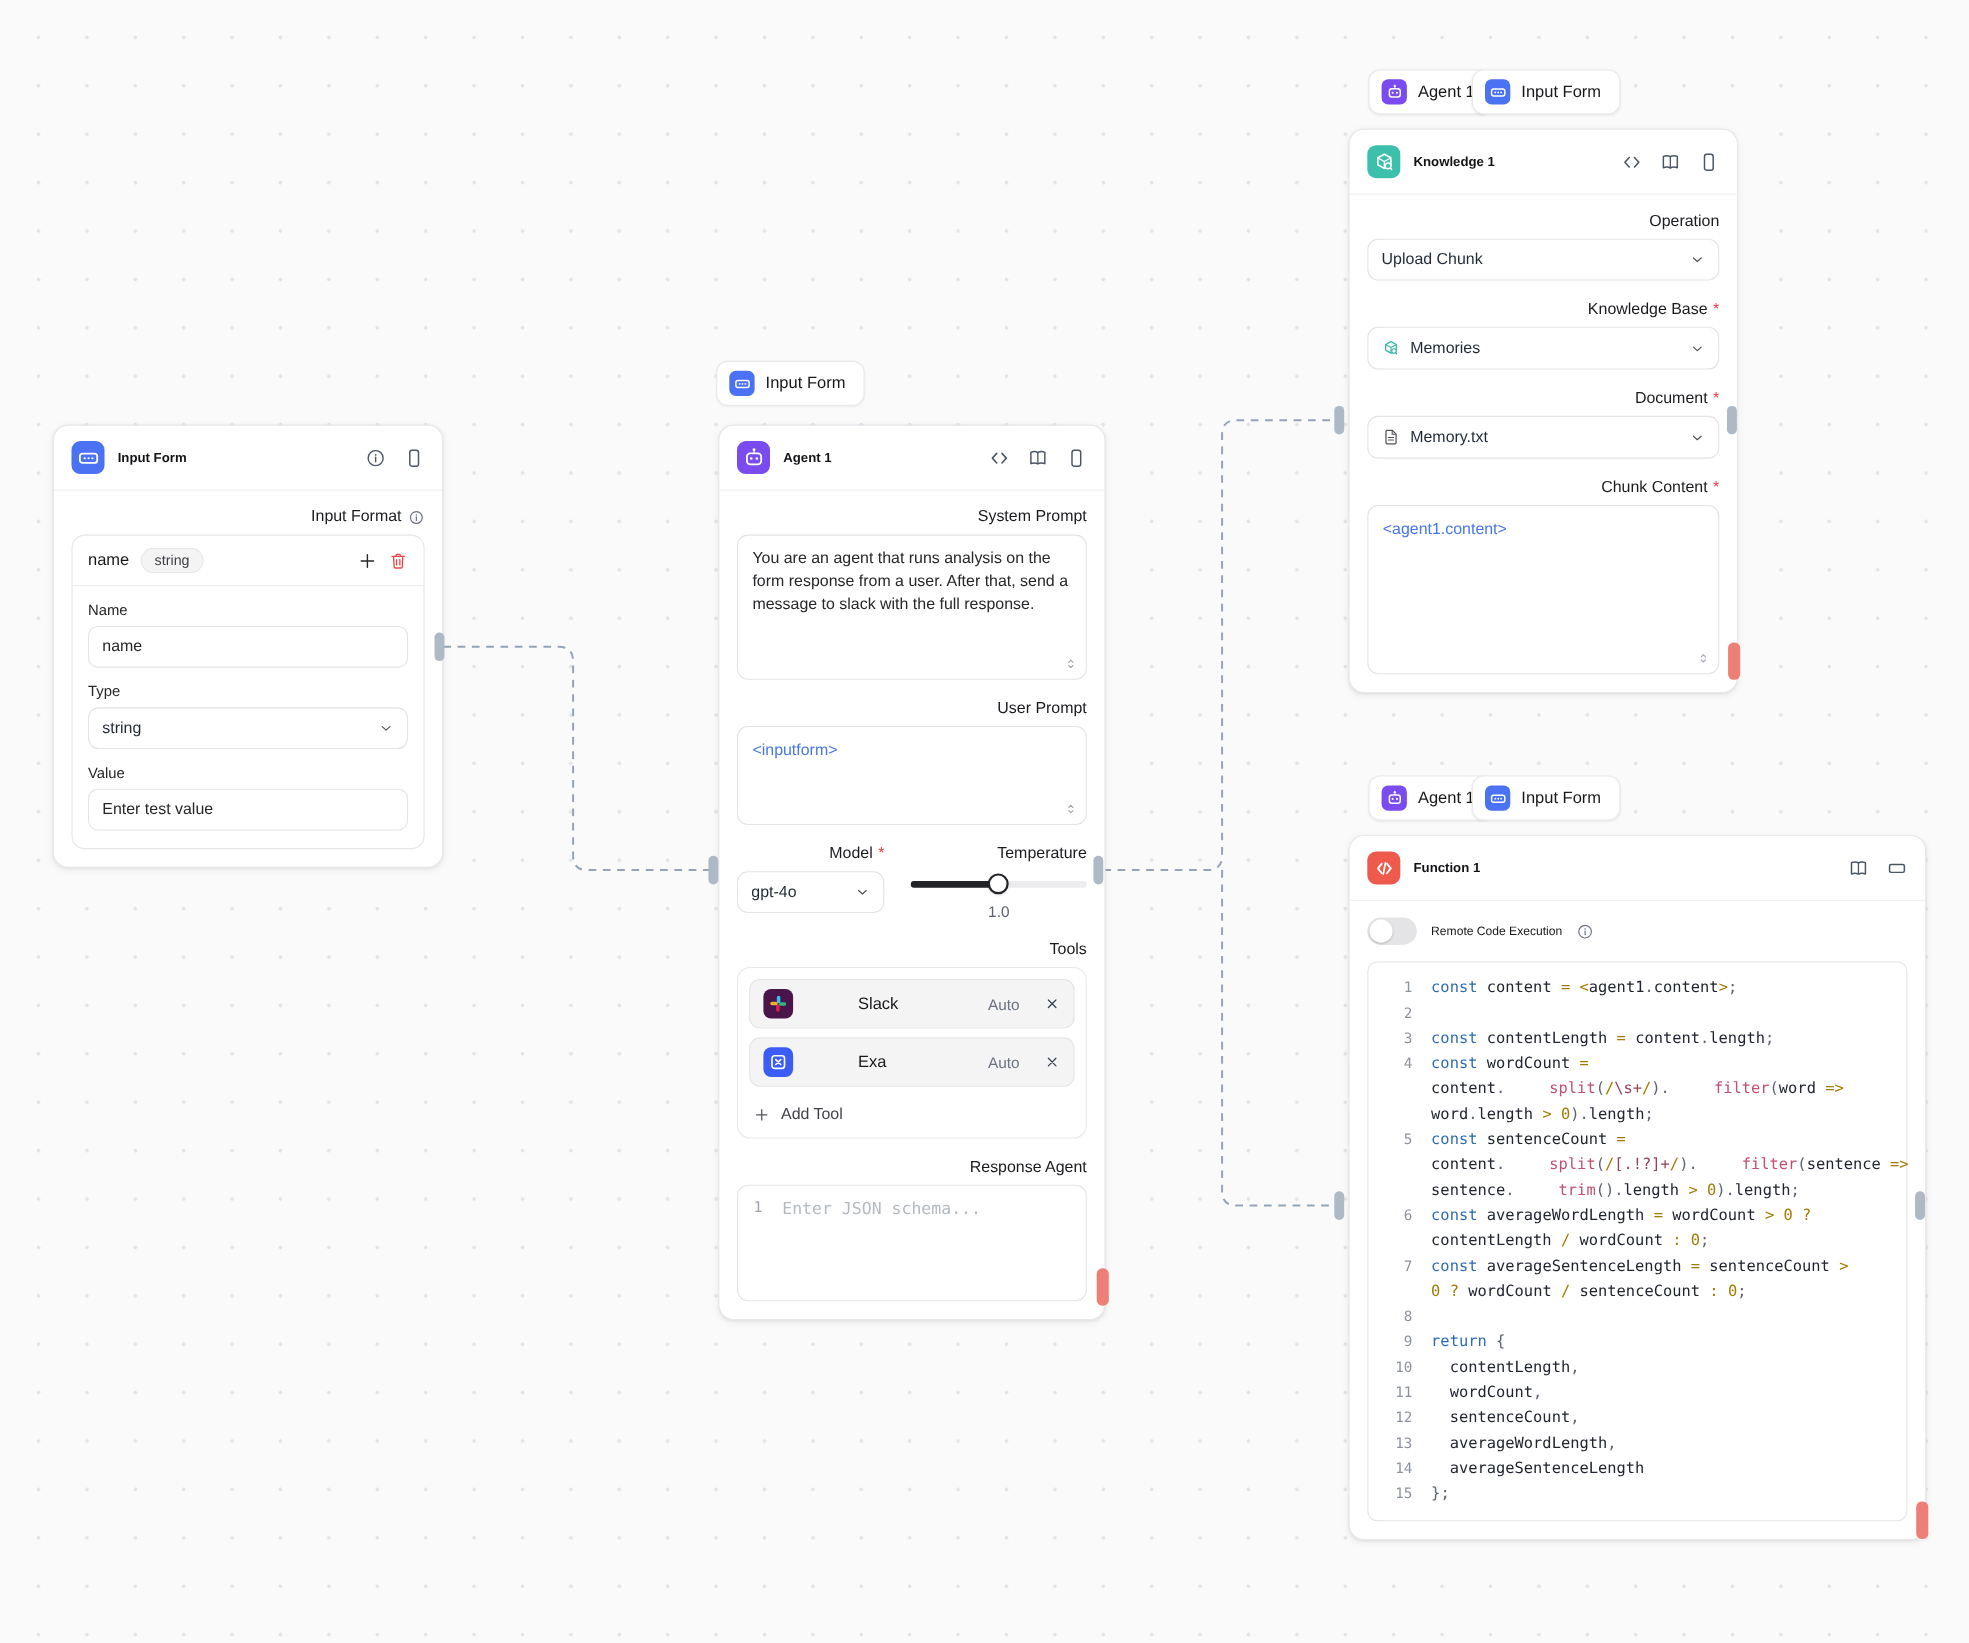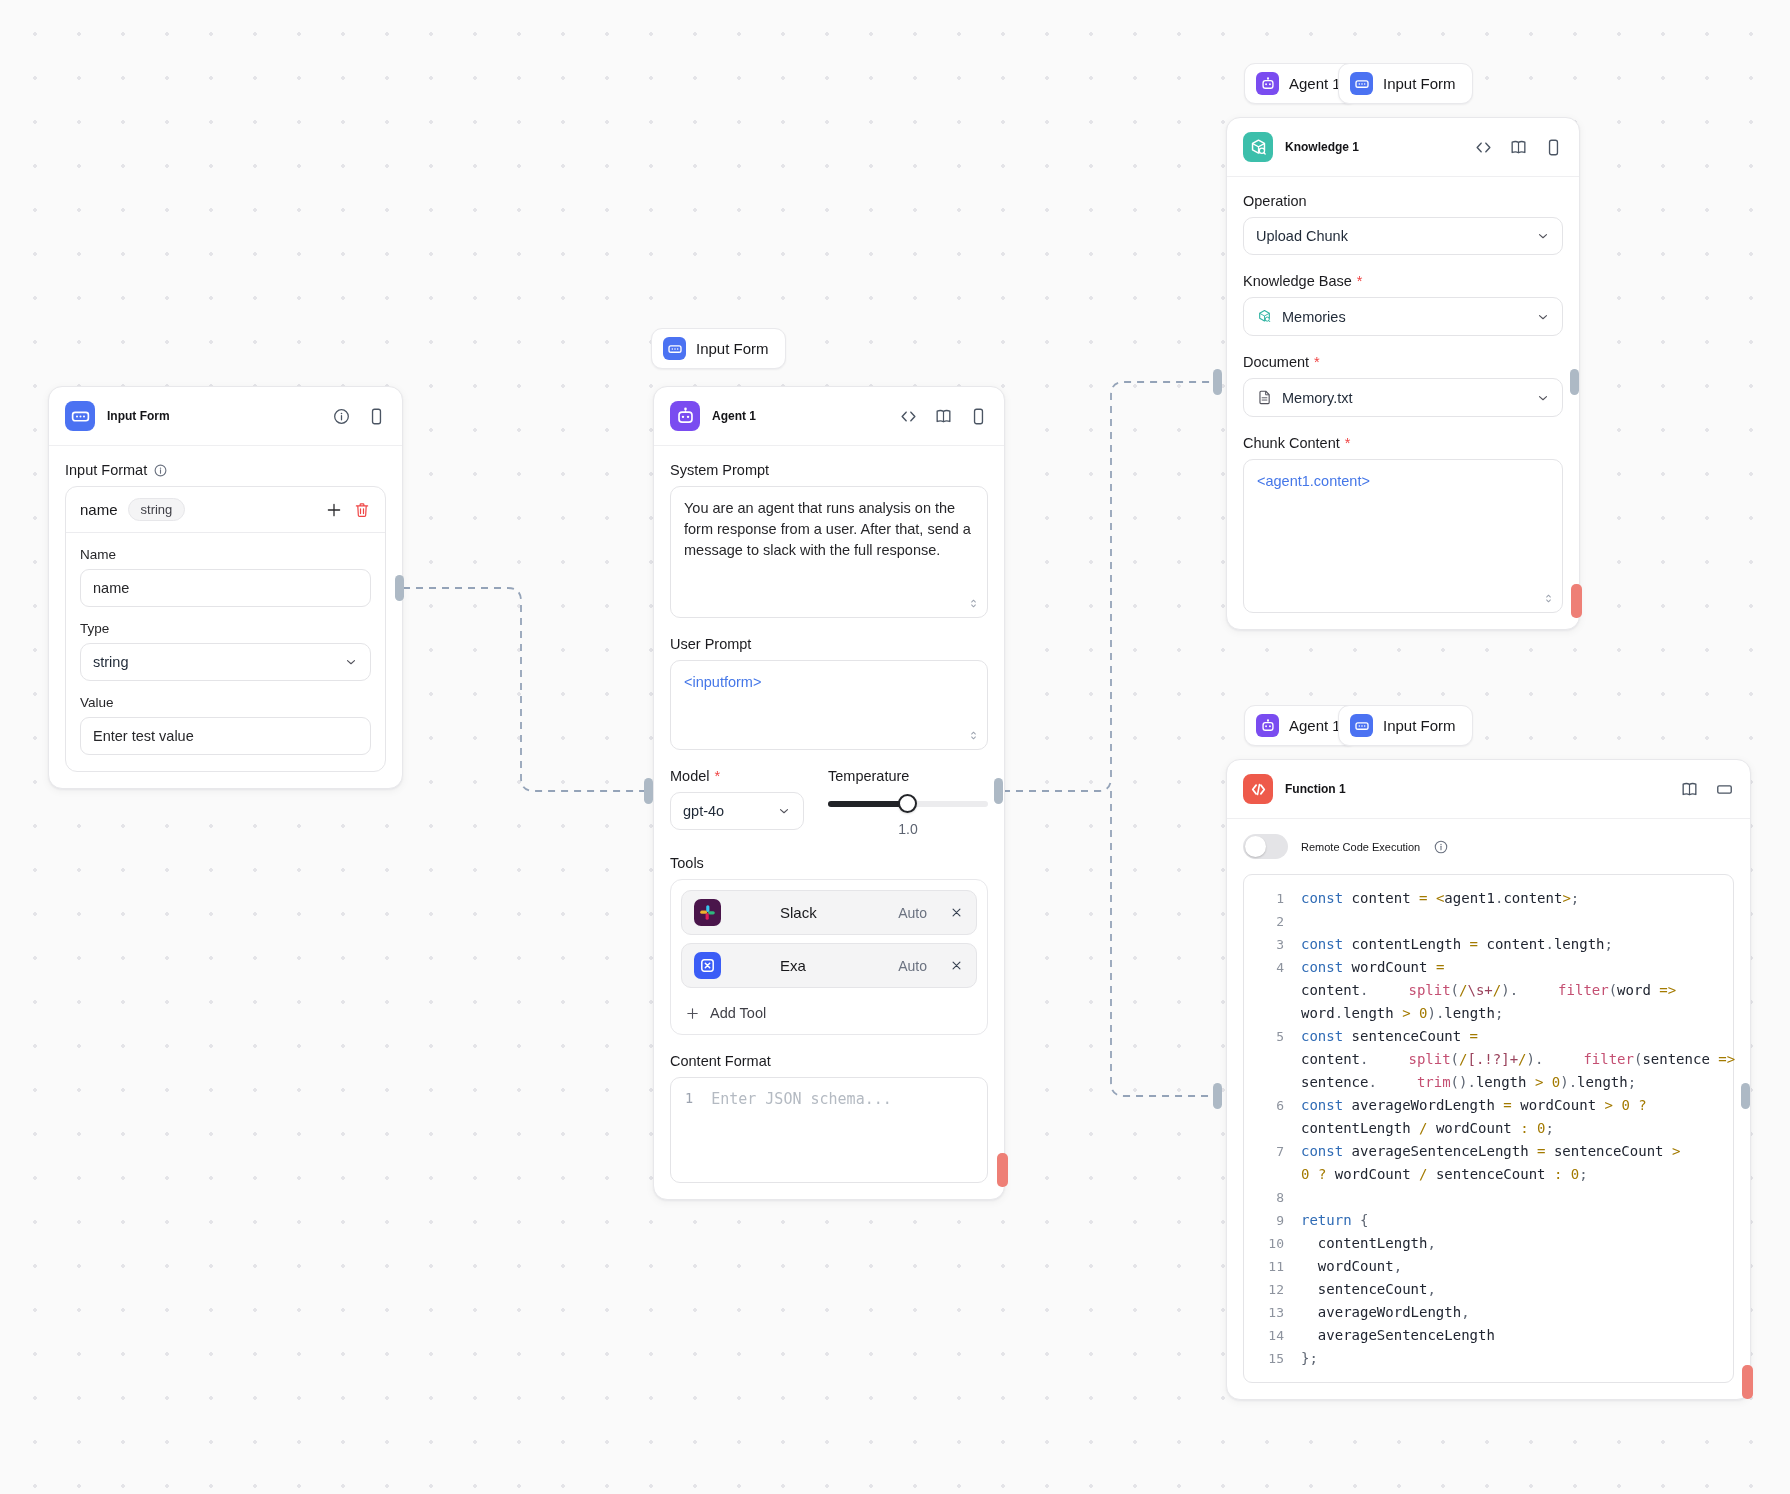--- a/index.html
+++ b/index.html
@@ -11,21 +11,21 @@
     box-shadow:0 1px 2px rgba(16,24,40,.05),0 2px 8px rgba(16,24,40,.05);z-index:2;}
   .nhead{display:flex;align-items:center;gap:12px;padding:14px 16px;border-bottom:1px solid #efeff1;}
   .nicon{width:30px;height:30px;border-radius:8px;display:grid;place-items:center;flex:none;}
   .nicon svg{width:21px;height:21px;display:block;}
   .ntitle{flex:1;font-size:12px;font-weight:600;color:#141417;white-space:nowrap;}
   .hbtns{display:flex;align-items:center;gap:16px;color:#4b5563;}
   .hbtns svg{width:19px;height:19px;display:block;}
   .nbody{padding:16px;}
   .sec{margin-bottom:18px;}
   .sec:last-child{margin-bottom:0;}
-  .flabel{font-size:14.5px;font-weight:500;color:#1b1b1f;margin:0 0 8px;display:flex;align-items:center;gap:6px;}
+  .flabel{font-size:14.5px;font-weight:500;color:#1b1b1f;margin:0 0 8px;display:flex;align-items:center;gap:6px;justify-content:flex-end;}
   .flabel .inf{color:#6b7280;}
   .flabel .inf svg{width:15px;height:15px;display:block;}
   .req::after{content:"*";color:#ef4444;margin-left:5px;font-weight:500;}
   .tbox{border:1px solid #e4e4e7;border-radius:10px;padding:11px 13px;font-size:14.5px;line-height:1.45;position:relative;color:#27272a;background:#fff;}
   .resize{position:absolute;right:7px;bottom:6px;color:#9ca3af;}
   .resize svg{width:13px;height:15px;display:block;}
   .blue{color:#4577e8;}
   .placeholder{color:#a1a1aa;}
   .select{border:1px solid #e4e4e7;border-radius:10px;padding:10px 12px;font-size:14.5px;display:flex;align-items:center;gap:9px;color:#1f2937;background:#fff;}
   .select .chev{margin-left:auto;color:#52525b;}
@@ -327,21 +327,21 @@
                 <svg viewBox="0 0 24 24" fill="none">
                   <path d="M12 4.5v15M4.5 12h15" stroke="currentColor" stroke-width="1.8" stroke-linecap="round"></path>
                 </svg>
               </span>
             <span>Add Tool</span>
           </div>
         </div>
       </div>
       <div class="sec">
         <div class="flabel">
-            <span>Content Format</span>
+            <span>Response Agent</span>
           </div>
         <div class="rfbox">
           <span class="rfnum">1</span>
           <span class="rfph">Enter JSON schema...</span>
         </div>
       </div>
     </div>
   </div>
 
   <div class="chip" style="left:1244px;top:63px;">

